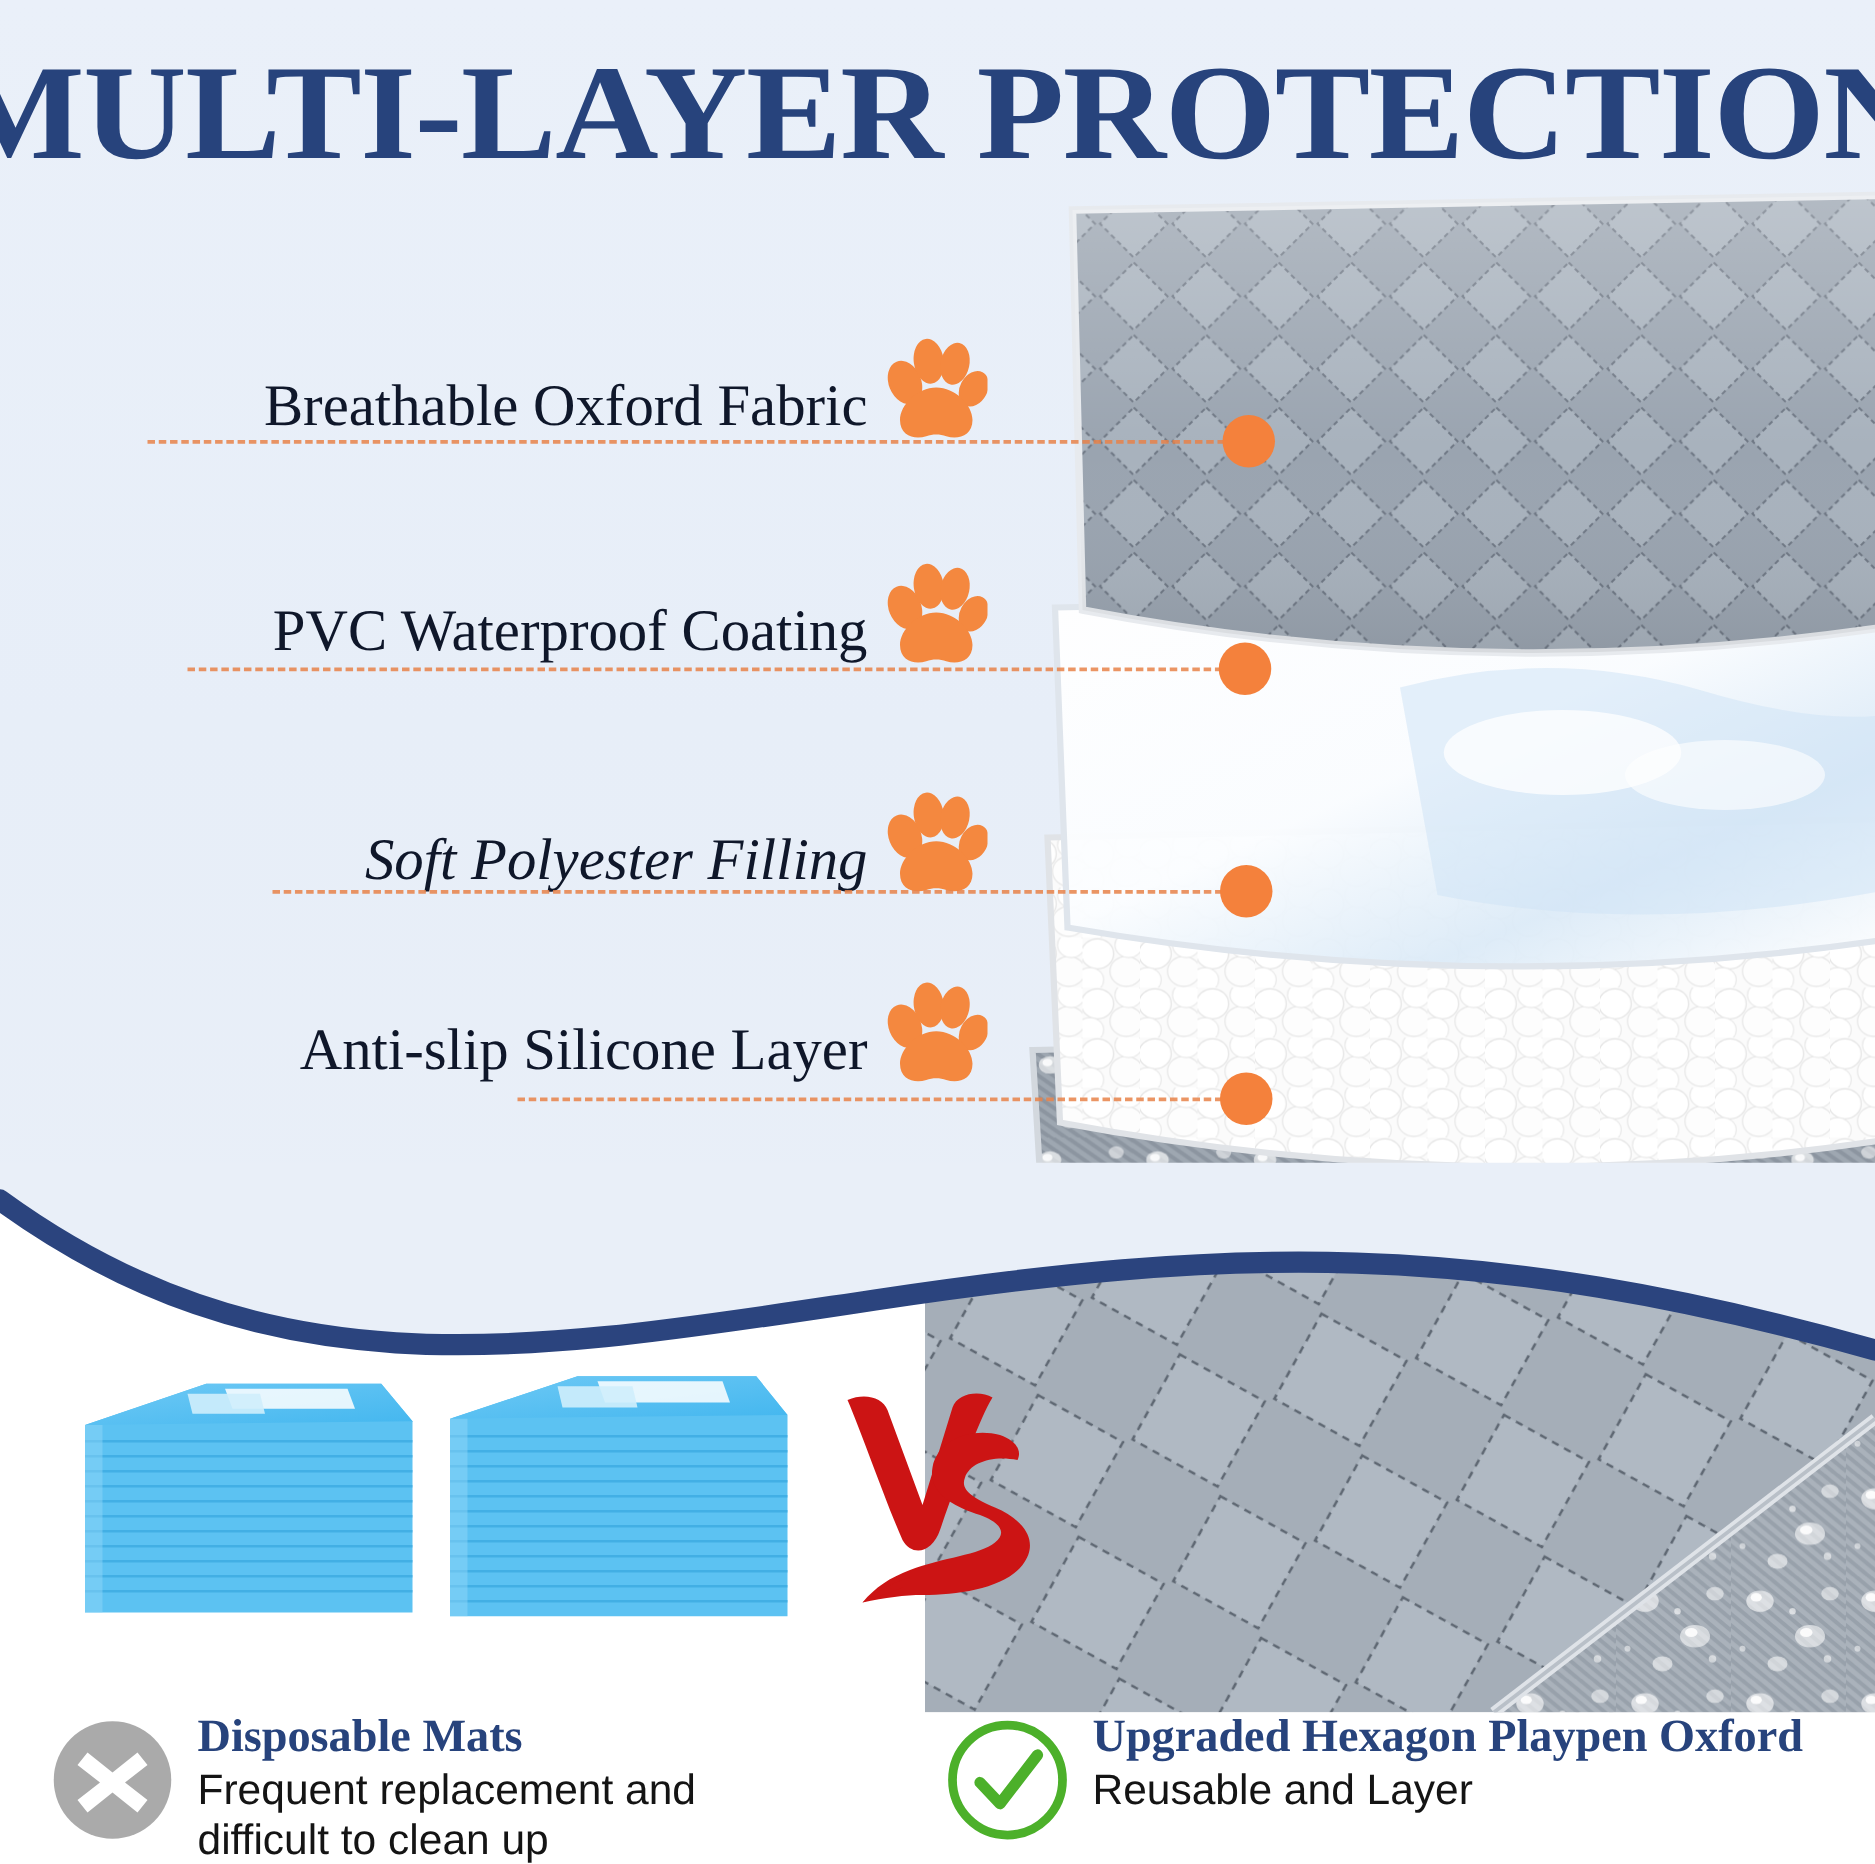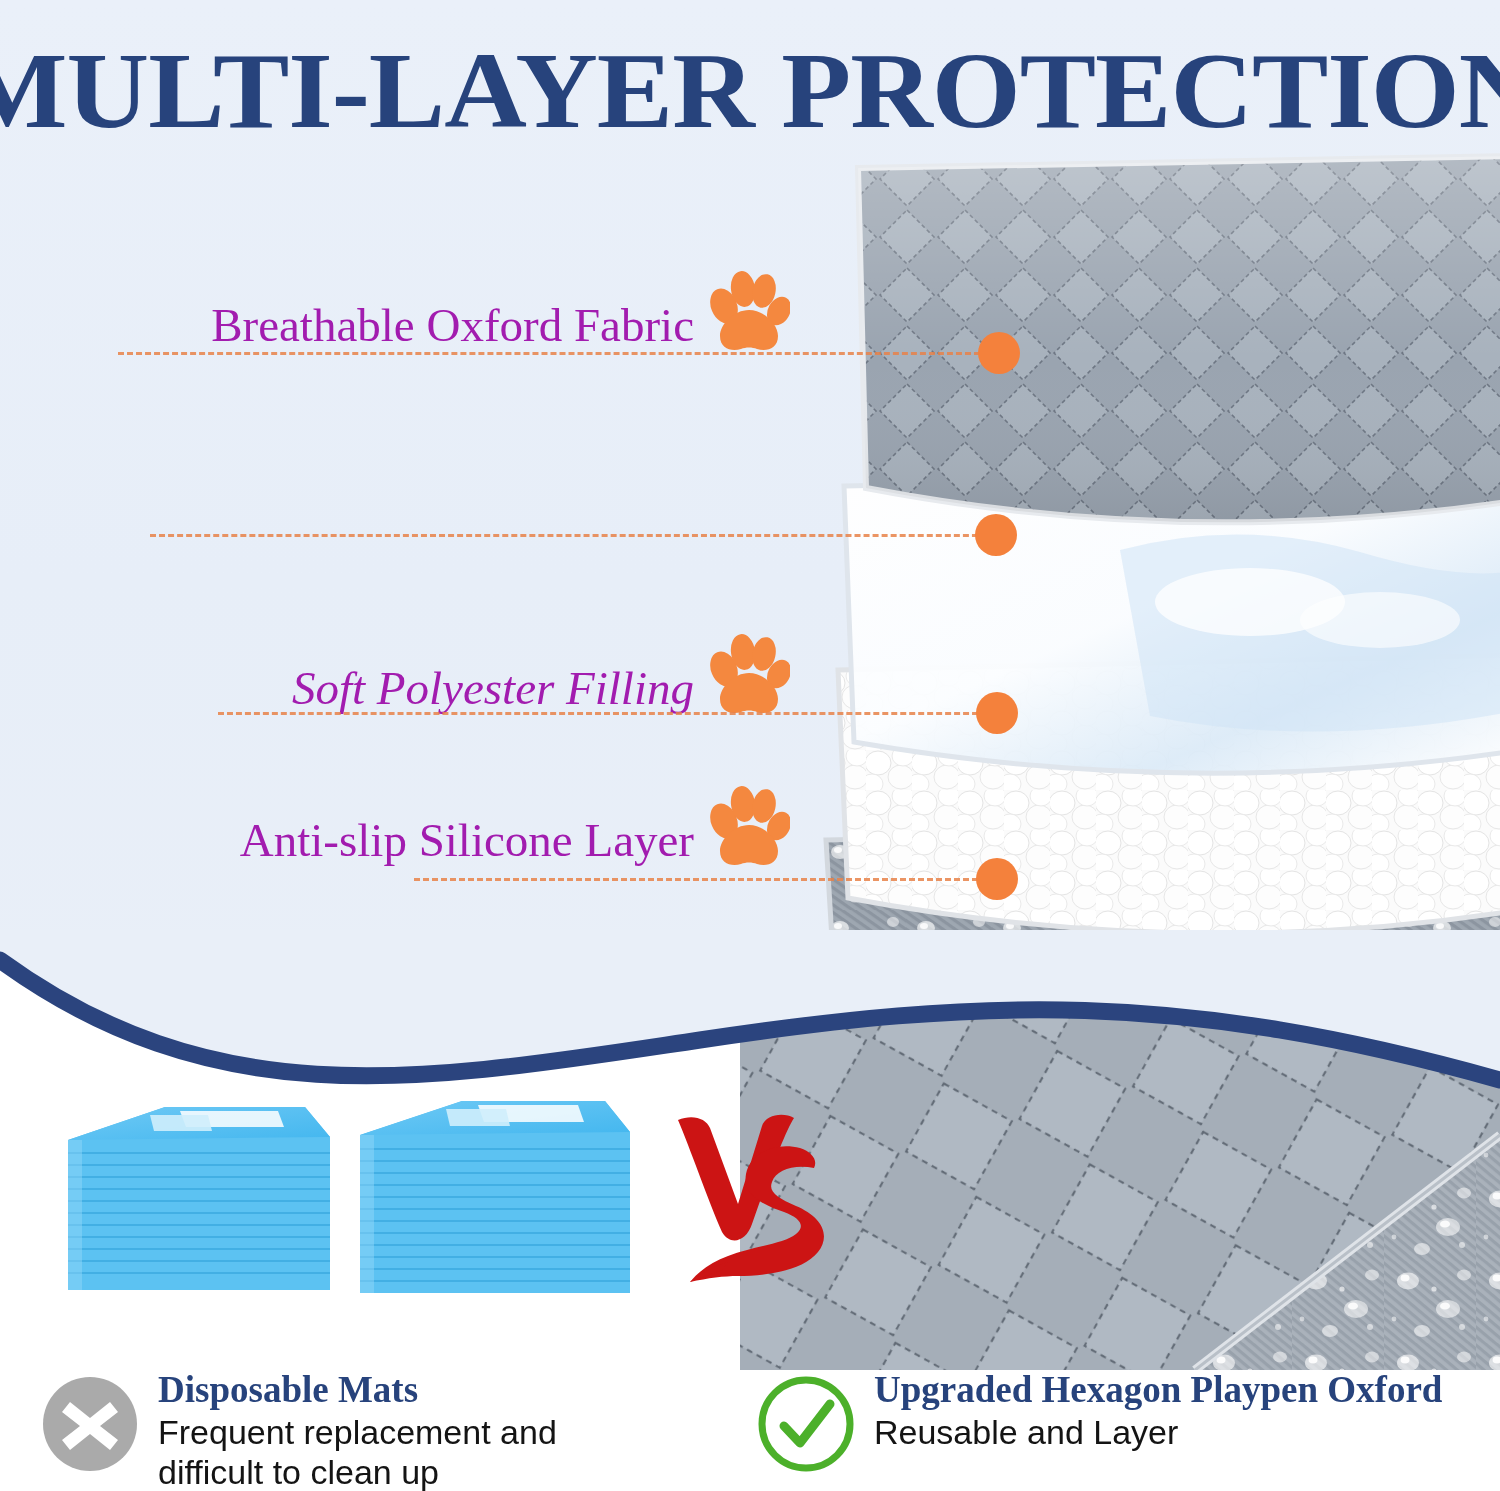--- a/index.html
+++ b/index.html
@@ -38,21 +38,21 @@
     white-space:nowrap;
   }
 
   
   .label-row{position:absolute;height:90px;}
   .label-text{
     position:absolute;right:96px;bottom:10px;
     font-family:"Liberation Serif", serif;
     font-size:47px;
     line-height:50px;
-    color:#a21caf;
+    color:#0f172a;
     white-space:nowrap;
   }
   .paw{position:absolute;right:0;bottom:4px;width:82px;height:86px;}
 
   .dash-line{
     position:absolute;height:0;
     border-top:3px dashed #e8834a;
     opacity:.85;
   }
   .dot{
@@ -184,20 +184,30 @@
       <ellipse cx="16" cy="36" rx="13" ry="18" fill="#f4883f" transform="rotate(-22 16 36)"></ellipse>
       <ellipse cx="35" cy="19" rx="12" ry="18" fill="#f4883f" transform="rotate(-8 35 19)"></ellipse>
       <ellipse cx="56" cy="21" rx="11.5" ry="17" fill="#f4883f" transform="rotate(12 56 21)"></ellipse>
       <ellipse cx="71" cy="41" rx="11" ry="15" fill="#f4883f" transform="rotate(28 71 41)"></ellipse>
       <path d="M41 40 C56 40 70 54 70 66 C70 79 58 82 49 79 C44 77 38 77 33 79 C24 82 12 79 12 66 C12 54 26 40 41 40 Z" fill="#f4883f"></path>
     </svg>
   </div>
   <div class="dash-line" style="left:118px;top:352px;width:880px;"></div>
   <div class="dot" style="left:978px;top:332px;"></div>
 
+  <div class="label-row" style="left:90px;top:450px;width:700px;">
+    <span class="label-text">PVC Waterproof Coating</span>
+    <svg class="paw" viewBox="0 0 82 86">
+      <ellipse cx="16" cy="36" rx="13" ry="18" fill="#f4883f" transform="rotate(-22 16 36)"></ellipse>
+      <ellipse cx="35" cy="19" rx="12" ry="18" fill="#f4883f" transform="rotate(-8 35 19)"></ellipse>
+      <ellipse cx="56" cy="21" rx="11.5" ry="17" fill="#f4883f" transform="rotate(12 56 21)"></ellipse>
+      <ellipse cx="71" cy="41" rx="11" ry="15" fill="#f4883f" transform="rotate(28 71 41)"></ellipse>
+      <path d="M41 40 C56 40 70 54 70 66 C70 79 58 82 49 79 C44 77 38 77 33 79 C24 82 12 79 12 66 C12 54 26 40 41 40 Z" fill="#f4883f"></path>
+    </svg>
+  </div>
   <div class="dash-line" style="left:150px;top:534px;width:846px;"></div>
   <div class="dot" style="left:975px;top:514px;"></div>
 
   <div class="label-row" style="left:190px;top:633px;width:600px;font-style:italic;">
     <span class="label-text">Soft Polyester Filling</span>
     <svg class="paw" viewBox="0 0 82 86">
       <ellipse cx="16" cy="36" rx="13" ry="18" fill="#f4883f" transform="rotate(-22 16 36)"></ellipse>
       <ellipse cx="35" cy="19" rx="12" ry="18" fill="#f4883f" transform="rotate(-8 35 19)"></ellipse>
       <ellipse cx="56" cy="21" rx="11.5" ry="17" fill="#f4883f" transform="rotate(12 56 21)"></ellipse>
       <ellipse cx="71" cy="41" rx="11" ry="15" fill="#f4883f" transform="rotate(28 71 41)"></ellipse>

